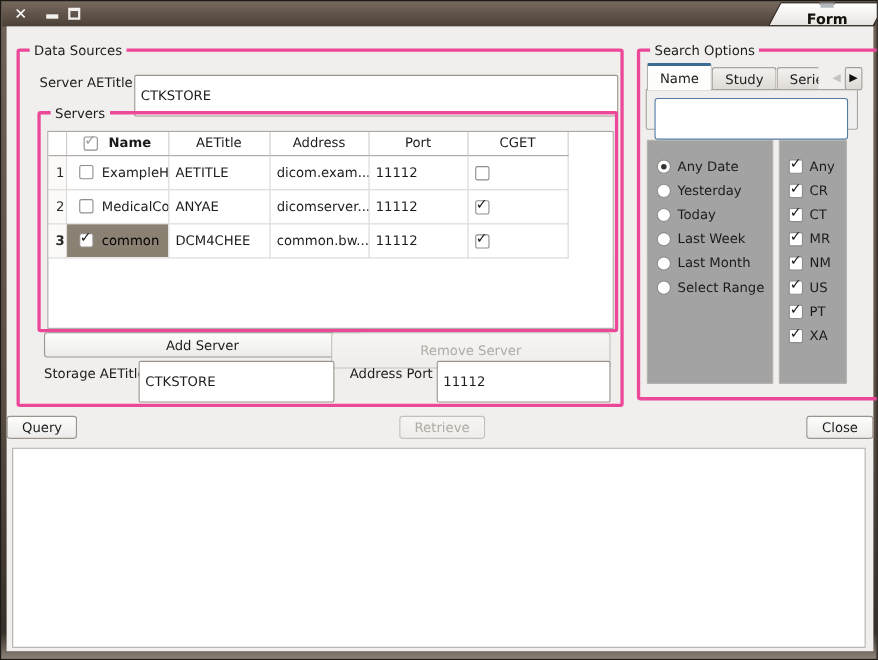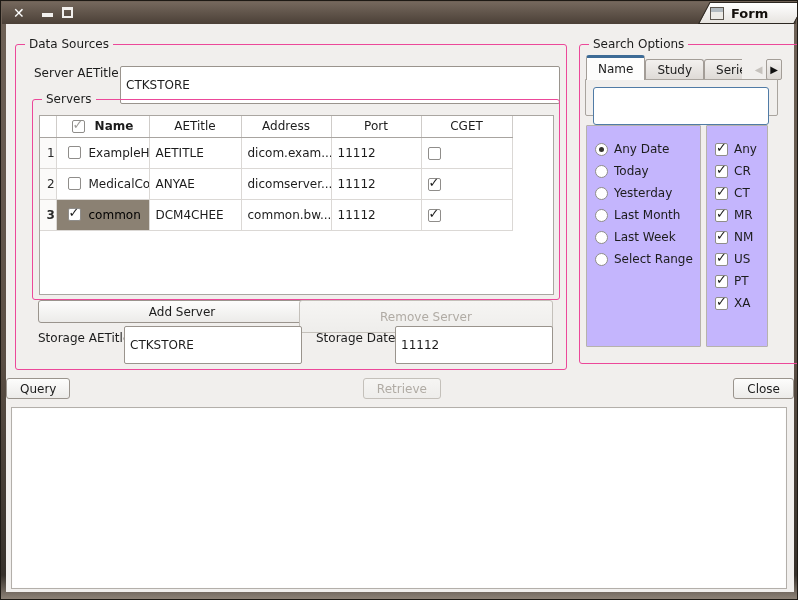--- a/index.html
+++ b/index.html
@@ -14,30 +14,30 @@
   .titlebar { position:absolute; top:1px; left:1px; right:1px; height:22px;
     background:linear-gradient(#75685d, #4b4037); }
   .tb-close { position:absolute; left:11px; top:2px; color:#fff; font-weight:bold; font-size:14px; line-height:18px; cursor:default; }
   .tb-min { position:absolute; left:40px; top:11px; width:11px; height:4px; background:#f2f0ee; }
   .tb-max { position:absolute; left:60px; top:5px; width:11px; height:11px; border:2px solid #f2f0ee; border-top-width:3px; }
   .form-tab { position:absolute; right:2px; top:0; height:22px; width:96px; }
   .form-tab .bg { position:absolute; left:0; top:0; right:0; bottom:0;
     background:linear-gradient(#ffffff,#e7e4e0); border:1px solid #2c2721;
     transform:skewX(-28deg); transform-origin:100% 100%; }
   .form-tab .inner { position:absolute; right:0; top:0; height:22px; width:84px;
-    display:flex; align-items:center; gap:7px; }
+    display:flex; align-items:center; gap:7px;flex-direction:column; }
   .win-icon { width:14px; height:13px; border:1px solid #5c564f; background:#eceae6; position:relative; }
   .win-icon::before { content:''; position:absolute; left:0; right:0; top:0; height:4px; background:#b2bac0; }
   .form-title { font-weight:bold; font-size:13px; color:#14100c; }
 
   
   .client { position:absolute; left:5px; top:23px; width:788px; height:568px; background:#f1efed; }
 
   
-  .group { position:absolute; border:1px solid #ec4899; border-radius:3px; }
+  .group { position:absolute; border:3px solid #ec4899; border-radius:3px; }
   .group > .gtitle { position:absolute; top:-8px; left:9px; background:#f1efed; padding:0 4px; white-space:nowrap; }
 
   
   .tinput { border:1px solid #9a948d; border-radius:2px; background:#fff; padding:18px 5px;
     font:12px "DejaVu Sans",sans-serif; color:#1c1c1c; outline:none; }
   .btn { border:1px solid #9a948d; border-radius:3px; background:linear-gradient(#fdfdfc,#ecebe9);
     font:12px "DejaVu Sans",sans-serif; color:#1c1c1c; }
   .btn.disabled { color:#b0aba4; border-color:#c4c0ba; background:linear-gradient(#f6f5f3,#eeedeb); }
 
   .cb { display:inline-block; width:13px; height:13px; border:1px solid #8f8d8a; border-radius:2px;
@@ -92,21 +92,21 @@
   .tab-scroll-left { position:absolute; left:172px; top:14px; width:13px; height:21px; border:none;
     background:none; color:#c6c2bd; font-size:10px; line-height:21px; text-align:center; padding:0; }
   .tab-scroll-right { position:absolute; left:186px; top:14px; width:16px; height:21px;
     border:1px solid #a39d97; border-radius:2px; background:linear-gradient(#f3f1ef,#ddd9d5);
     color:#111; font-size:10px; line-height:19px; text-align:center; padding:0; }
   .tabpane { position:absolute; left:5px; top:34px; width:193px; height:37px;
     border:1px solid #a9a49e; border-radius:0 0 2px 2px; background:#f1efed; z-index:1; }
   #search-input { position:absolute; left:7px; top:7px; width:176px; height:22px;
     border:1px solid #507ba6; border-radius:3px; }
 
-  .filter-panel { position:absolute; top:80px; height:222px; background:#c4b5fd;
+  .filter-panel { position:absolute; top:80px; height:222px; background:#a3a3a3;
     border:1px solid #b6b2ad; border-radius:1px; padding:12px 0 0 8px;
     display:flex; flex-direction:column; gap:0; }
   #date-panel { left:6px; width:115px; }
   #modality-panel { left:126px; width:62px; }
   .opt-item { display:flex; align-items:center; gap:6px; height:22px; flex:none; }
 
   
   .actions { position:absolute; left:0; top:354px; width:788px; display:flex; justify-content:space-between; gap:16px; }
   .actions .btn { height:21px; padding:0 13px; }
   #results { position:absolute; left:5px; top:383px; width:776px; height:182px;
@@ -212,21 +212,21 @@
               </tbody>
           </table>
         </div>
       </div>
 
       <button class="btn" id="btn-add">Add Server</button>
       <button class="btn disabled" id="btn-remove">Remove Server</button>
 
       <span class="storage-aet-label">Storage AETitle</span>
       <input class="tinput" id="storage-aet-input" value="CTKSTORE" style="">
-      <span class="storage-port-label">Storage Date</span>
+      <span class="storage-port-label">Address Port</span>
       <input class="tinput" id="storage-port-input" value="11112" style="">
     </div>
 
     <div class="group" id="grp-search">
       <span class="gtitle">Search Options</span>
 
       <div class="tabstrip" id="tab-strip">
           <div class="tab active">Name</div>
           <div class="tab">Study</div>
           <div class="tab">Series</div>
@@ -238,33 +238,33 @@
         <input class="tinput" id="search-input" value="" style="">
       </div>
 
       <div class="filter-panel" id="date-panel">
           <label class="opt-item">
             <span class="radio sel"></span>
             <span>Any Date</span>
           </label>
           <label class="opt-item">
             <span class="radio"></span>
+            <span>Yesterday</span>
+          </label>
+          <label class="opt-item">
+            <span class="radio"></span>
             <span>Today</span>
           </label>
           <label class="opt-item">
             <span class="radio"></span>
-            <span>Yesterday</span>
+            <span>Last Week</span>
           </label>
           <label class="opt-item">
             <span class="radio"></span>
             <span>Last Month</span>
-          </label>
-          <label class="opt-item">
-            <span class="radio"></span>
-            <span>Last Week</span>
           </label>
           <label class="opt-item">
             <span class="radio"></span>
             <span>Select Range</span>
           </label>
         </div>
       <div class="filter-panel" id="modality-panel">
           <label class="opt-item">
             <span class="cb checked">
               <span class="mark">✓</span>

